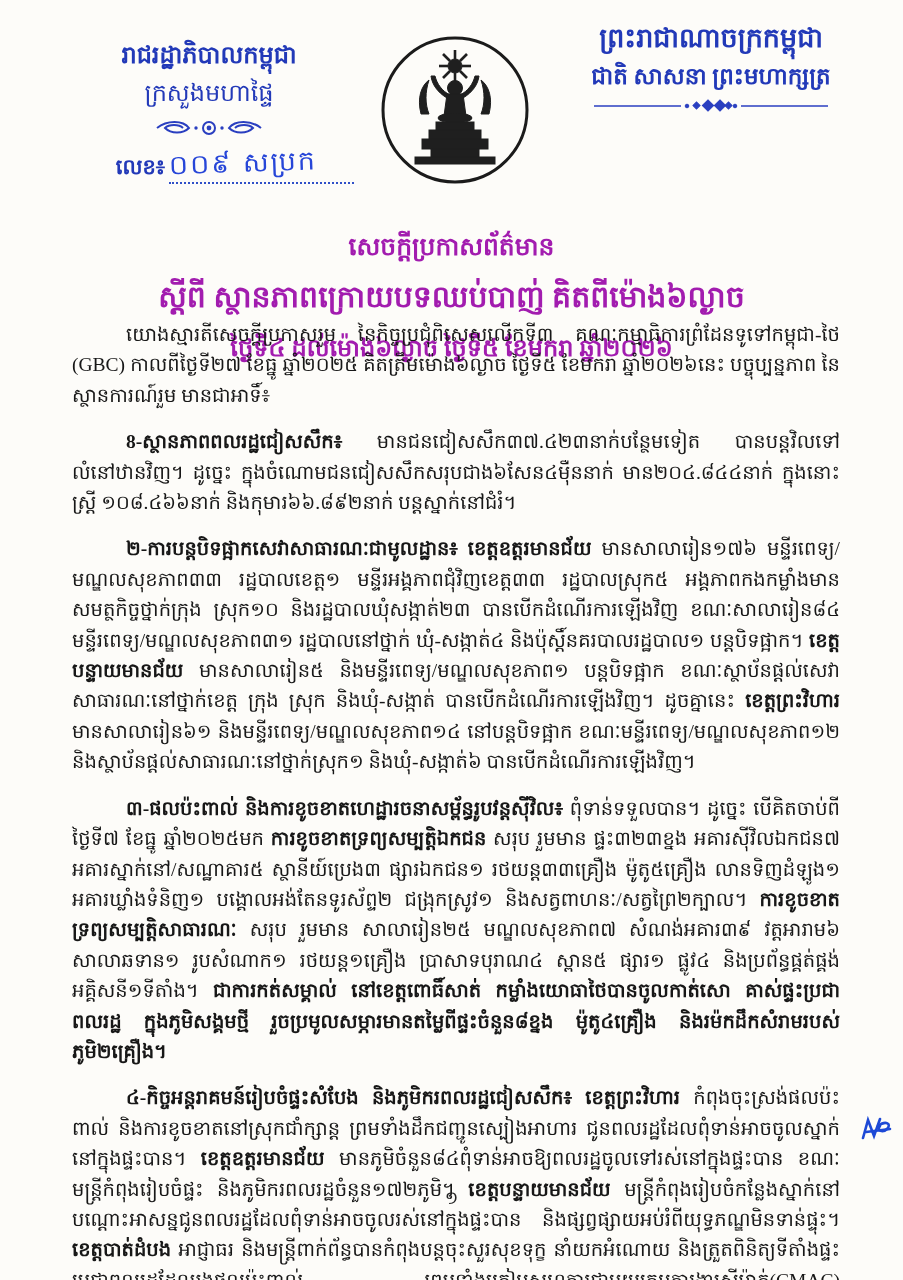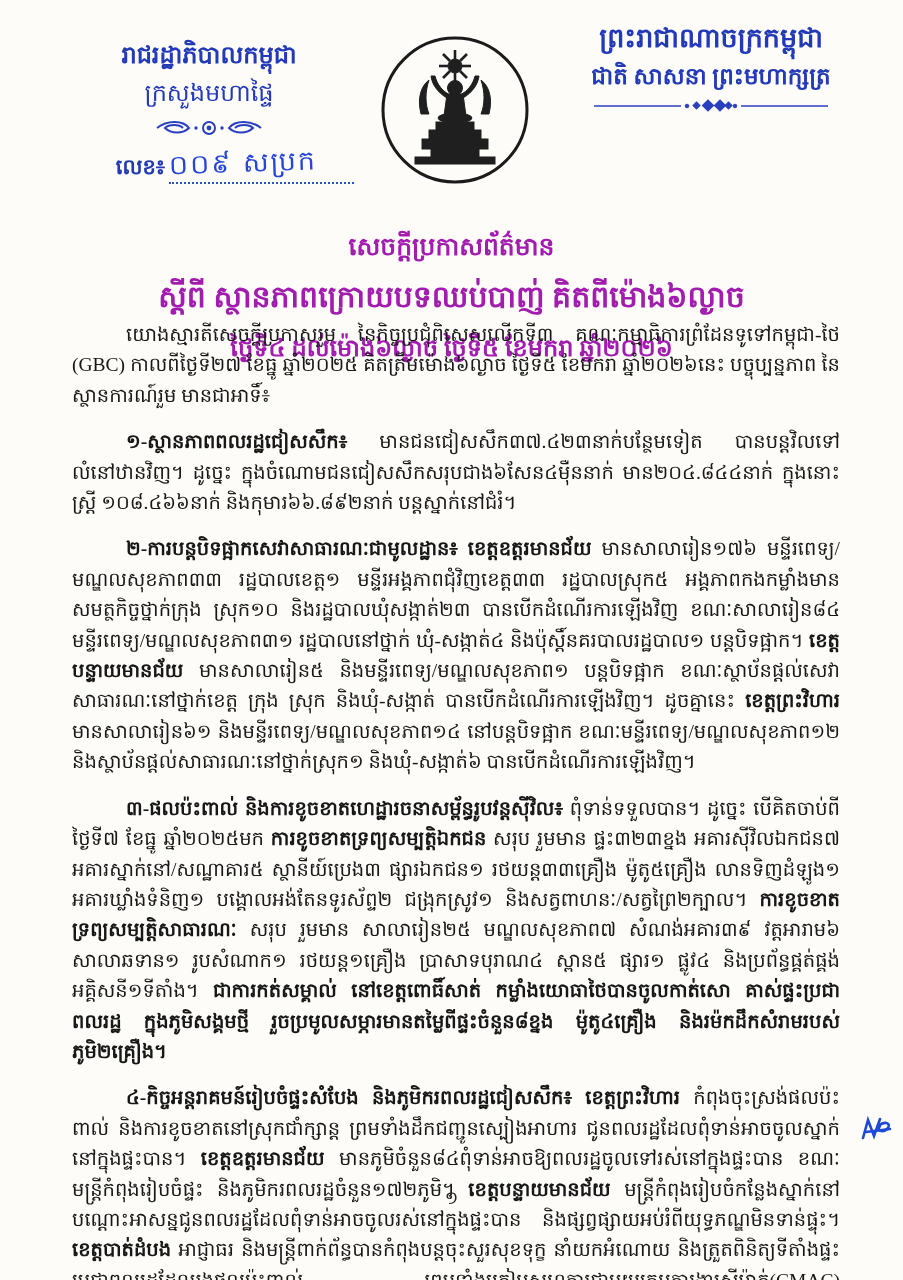--- a/index.html
+++ b/index.html
@@ -130,21 +130,21 @@
   </div>
 
   <div class="title">
     <div class="t1">សេចក្ដីប្រកាសព័ត៌មាន</div>
     <div class="t2">ស្ដីពី ស្ថានភាពក្រោយបទឈប់បាញ់ គិតពីម៉ោង៦ល្ងាច</div>
     <div class="t3">ថ្ងៃទី៤ ដល់ម៉ោង៦ល្ងាច ថ្ងៃទី៥ ខែមករា ឆ្នាំ២០២៦</div>
   </div>
 
   <div class="body-text">
       <p class="para"><span>យោងស្មារតីសេចក្ដីប្រកាសរួម នៃកិច្ចប្រជុំពិសេសលើកទី៣ គណៈកម្មាធិការព្រំដែនទូទៅកម្ពុជា-ថៃ (GBC) កាលពីថ្ងៃទី២៧ ខែធ្នូ ឆ្នាំ២០២៥ គិតត្រឹមម៉ោង៦ល្ងាច ថ្ងៃទី៥ ខែមករា ឆ្នាំ២០២៦នេះ បច្ចុប្បន្នភាព នៃស្ថានការណ៍រួម មានជាអាទិ៍៖</span></p>
-      <p class="para"><span class="b">១-ស្ថានភាពពលរដ្ឋជៀសសឹក៖ </span><span>មានជនជៀសសឹក៣៧.៤២៣នាក់បន្ថែមទៀត បានបន្តវិលទៅលំនៅឋានវិញ។ ដូច្នេះ ក្នុងចំណោមជនជៀសសឹកសរុបជាង៦សែន៤ម៉ឺននាក់ មាន២០៤.៨៤៤នាក់ ក្នុងនោះស្ត្រី ១០៨.៤៦៦នាក់ និងកុមារ៦៦.៨៩២នាក់ បន្តស្នាក់នៅជំរំ។</span></p>
+      <p class="para"><span class="b">8-ស្ថានភាពពលរដ្ឋជៀសសឹក៖ </span><span>មានជនជៀសសឹក៣៧.៤២៣នាក់បន្ថែមទៀត បានបន្តវិលទៅលំនៅឋានវិញ។ ដូច្នេះ ក្នុងចំណោមជនជៀសសឹកសរុបជាង៦សែន៤ម៉ឺននាក់ មាន២០៤.៨៤៤នាក់ ក្នុងនោះស្ត្រី ១០៨.៤៦៦នាក់ និងកុមារ៦៦.៨៩២នាក់ បន្តស្នាក់នៅជំរំ។</span></p>
       <p class="para"><span class="b">២-ការបន្តបិទផ្អាកសេវាសាធារណៈជាមូលដ្ឋាន៖ </span><span class="b">ខេត្តឧត្តរមានជ័យ </span><span>មានសាលារៀន១៧៦ មន្ទីរពេទ្យ/មណ្ឌលសុខភាព៣៣ រដ្ឋបាលខេត្ត១ មន្ទីរអង្គភាពជុំវិញខេត្ត៣៣ រដ្ឋបាលស្រុក៥ អង្គភាពកងកម្លាំងមានសមត្ថកិច្ចថ្នាក់ក្រុង ស្រុក១០ និងរដ្ឋបាលឃុំសង្កាត់២៣ បានបើកដំណើរការឡើងវិញ ខណៈសាលារៀន៨៤ មន្ទីរពេទ្យ/មណ្ឌលសុខភាព៣១ រដ្ឋបាលនៅថ្នាក់ ឃុំ-សង្កាត់៤ និងប៉ុស្ដិ៍នគរបាលរដ្ឋបាល១ បន្តបិទផ្អាក។ </span><span class="b">ខេត្តបន្ទាយមានជ័យ </span><span>មានសាលារៀន៥ និងមន្ទីរពេទ្យ/មណ្ឌលសុខភាព១ បន្តបិទផ្អាក ខណៈស្ថាប័នផ្ដល់សេវាសាធារណៈនៅថ្នាក់ខេត្ត ក្រុង ស្រុក និងឃុំ-សង្កាត់ បានបើកដំណើរការឡើងវិញ។ ដូចគ្នានេះ </span><span class="b">ខេត្តព្រះវិហារ </span><span>មានសាលារៀន៦១ និងមន្ទីរពេទ្យ/មណ្ឌលសុខភាព១៤ នៅបន្តបិទផ្អាក ខណៈមន្ទីរពេទ្យ/មណ្ឌលសុខភាព១២ និងស្ថាប័នផ្ដល់សាធារណៈនៅថ្នាក់ស្រុក១ និងឃុំ-សង្កាត់៦ បានបើកដំណើរការឡើងវិញ។</span></p>
       <p class="para"><span class="b">៣-ផលប៉ះពាល់ និងការខូចខាតហេដ្ឋារចនាសម្ព័ន្ធរូបវន្តស៊ីវិល៖ </span><span>ពុំទាន់ទទួលបាន។ ដូច្នេះ បើគិតចាប់ពីថ្ងៃទី៧ ខែធ្នូ ឆ្នាំ២០២៥មក </span><span class="b">ការខូចខាតទ្រព្យសម្បត្តិឯកជន </span><span>សរុប រួមមាន ផ្ទះ៣២៣ខ្នង អគារស៊ីវិលឯកជន៧ អគារស្នាក់នៅ/សណ្ឋាគារ៥ ស្ថានីយ៍ប្រេង៣ ផ្សារឯកជន១ រថយន្ត៣៣គ្រឿង ម៉ូតូ៥គ្រឿង លានទិញដំឡូង១ អគារឃ្លាំងទំនិញ១ បង្គោលអង់តែនទូរស័ព្ទ២ ជង្រុកស្រូវ១ និងសត្វពាហនៈ/សត្វព្រៃ២ក្បាល។ </span><span class="b">ការខូចខាតទ្រព្យសម្បត្តិសាធារណៈ </span><span>សរុប រួមមាន សាលារៀន២៥ មណ្ឌលសុខភាព៧ សំណង់អគារ៣៩ វត្តអារាម៦ សាលាឆទាន១ រូបសំណាក១ រថយន្ត១គ្រឿង ប្រាសាទបុរាណ៤ ស្ពាន៥ ផ្សារ១ ផ្លូវ៤ និងប្រព័ន្ធផ្គត់ផ្គង់អគ្គិសនី១ទីតាំង។ </span><span class="b">ជាការកត់សម្គាល់ នៅខេត្តពោធិ៍សាត់ កម្លាំងយោធាថៃបានចូលកាត់សោ គាស់ផ្ទះប្រជាពលរដ្ឋ ក្នុងភូមិសង្គមថ្មី រួចប្រមូលសម្ភារមានតម្លៃពីផ្ទះចំនួន៨ខ្នង ម៉ូតូ៤គ្រឿង និងរម៉កដឹកសំរាមរបស់ភូមិ២គ្រឿង។</span></p>
       <p class="para"><span class="b">៤-កិច្ចអន្តរាគមន៍រៀបចំផ្ទះសំបែង និងភូមិករពលរដ្ឋជៀសសឹក៖ </span><span class="b">ខេត្តព្រះវិហារ </span><span>កំពុងចុះស្រង់ផលប៉ះពាល់ និងការខូចខាតនៅស្រុកជាំក្សាន្ត ព្រមទាំងដឹកជញ្ជូនស្បៀងអាហារ ជូនពលរដ្ឋដែលពុំទាន់អាចចូលស្នាក់នៅក្នុងផ្ទះបាន។ </span><span class="b">ខេត្តឧត្តរមានជ័យ </span><span>មានភូមិចំនួន៨៤ពុំទាន់អាចឱ្យពលរដ្ឋចូលទៅរស់នៅក្នុងផ្ទះបាន ខណៈមន្ត្រីកំពុងរៀបចំផ្ទះ និងភូមិករពលរដ្ឋចំនួន១៧២ភូមិ។ </span><span class="b">ខេត្តបន្ទាយមានជ័យ </span><span>មន្ត្រីកំពុងរៀបចំកន្លែងស្នាក់នៅបណ្ដោះអាសន្នជូនពលរដ្ឋដែលពុំទាន់អាចចូលរស់នៅក្នុងផ្ទះបាន និងផ្សព្វផ្សាយអប់រំពីយុទ្ធភណ្ឌមិនទាន់ផ្ទុះ។ </span><span class="b">ខេត្តបាត់ដំបង </span><span>អាជ្ញាធរ និងមន្ត្រីពាក់ព័ន្ធបានកំពុងបន្តចុះសួរសុខទុក្ខ នាំយកអំណោយ និងត្រួតពិនិត្យទីតាំងផ្ទះប្រជាពលរដ្ឋដែលរងផលប៉ះពាល់ ព្រមទាំងត្រៀមសហការជាមួយក្រុមការងារស៊ីម៉ាក់(CMAC) ដើម្បីបោសសម្អាតគ្រាប់យុទ្ធភណ្ឌមិនទាន់ផ្ទុះ។ </span><span class="b">ខេត្តពោធិ៍សាត់ </span><span>មន្ត្រីបានចុះពិនិត្យផ្ទះប្រជាពលរដ្ឋក្នុងភូមិសង្គមថ្មី។ </span><span class="b">ខេត្តកោះកុង </span><span>អាជ្ញាធរ និងមន្ត្រីពាក់ព័ន្ធ បានកំពុងចុះ៖</span></p>
     </div>
 
   <div class="end-mark">
     <svg width="34" height="26" viewBox="0 0 34 26">
       <g fill="none" stroke="#1d49d6" stroke-width="2.6" stroke-linecap="round">
         <path d="M3,22 L8,4 L14,20 L20,3"></path>
         <path d="M18,10 C26,4 32,8 27,13 C23,17 16,15 20,10"></path>

